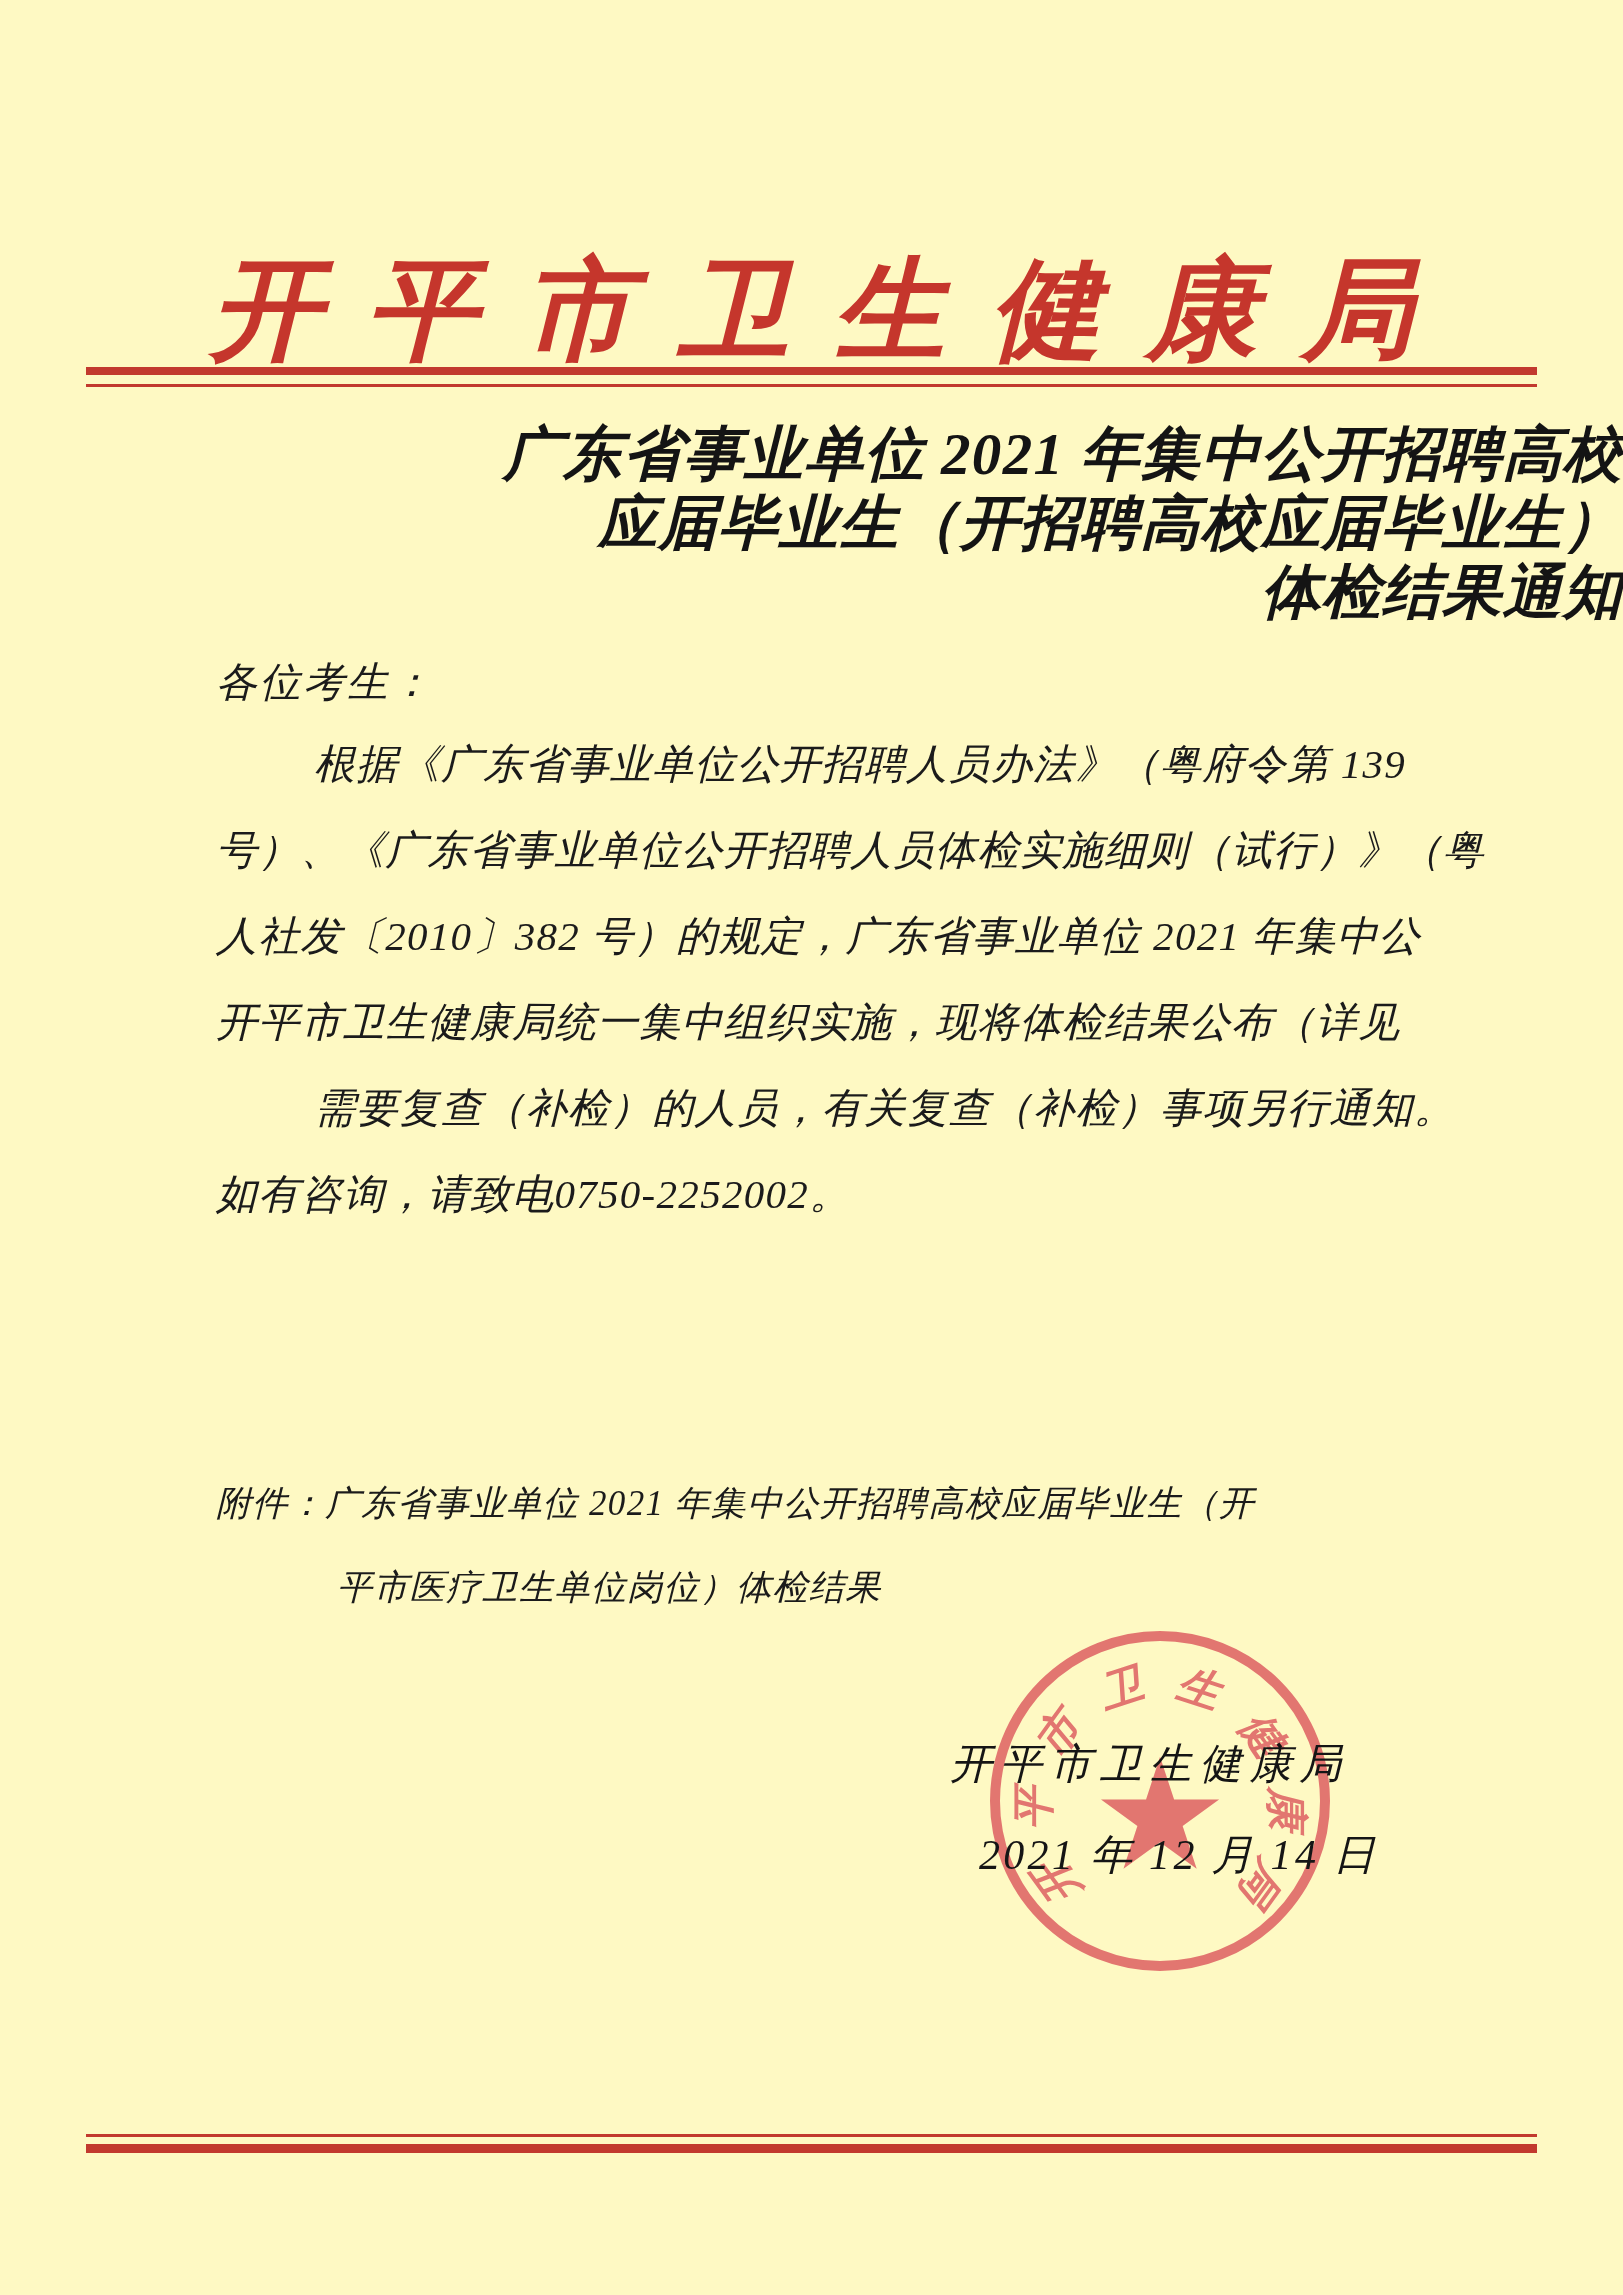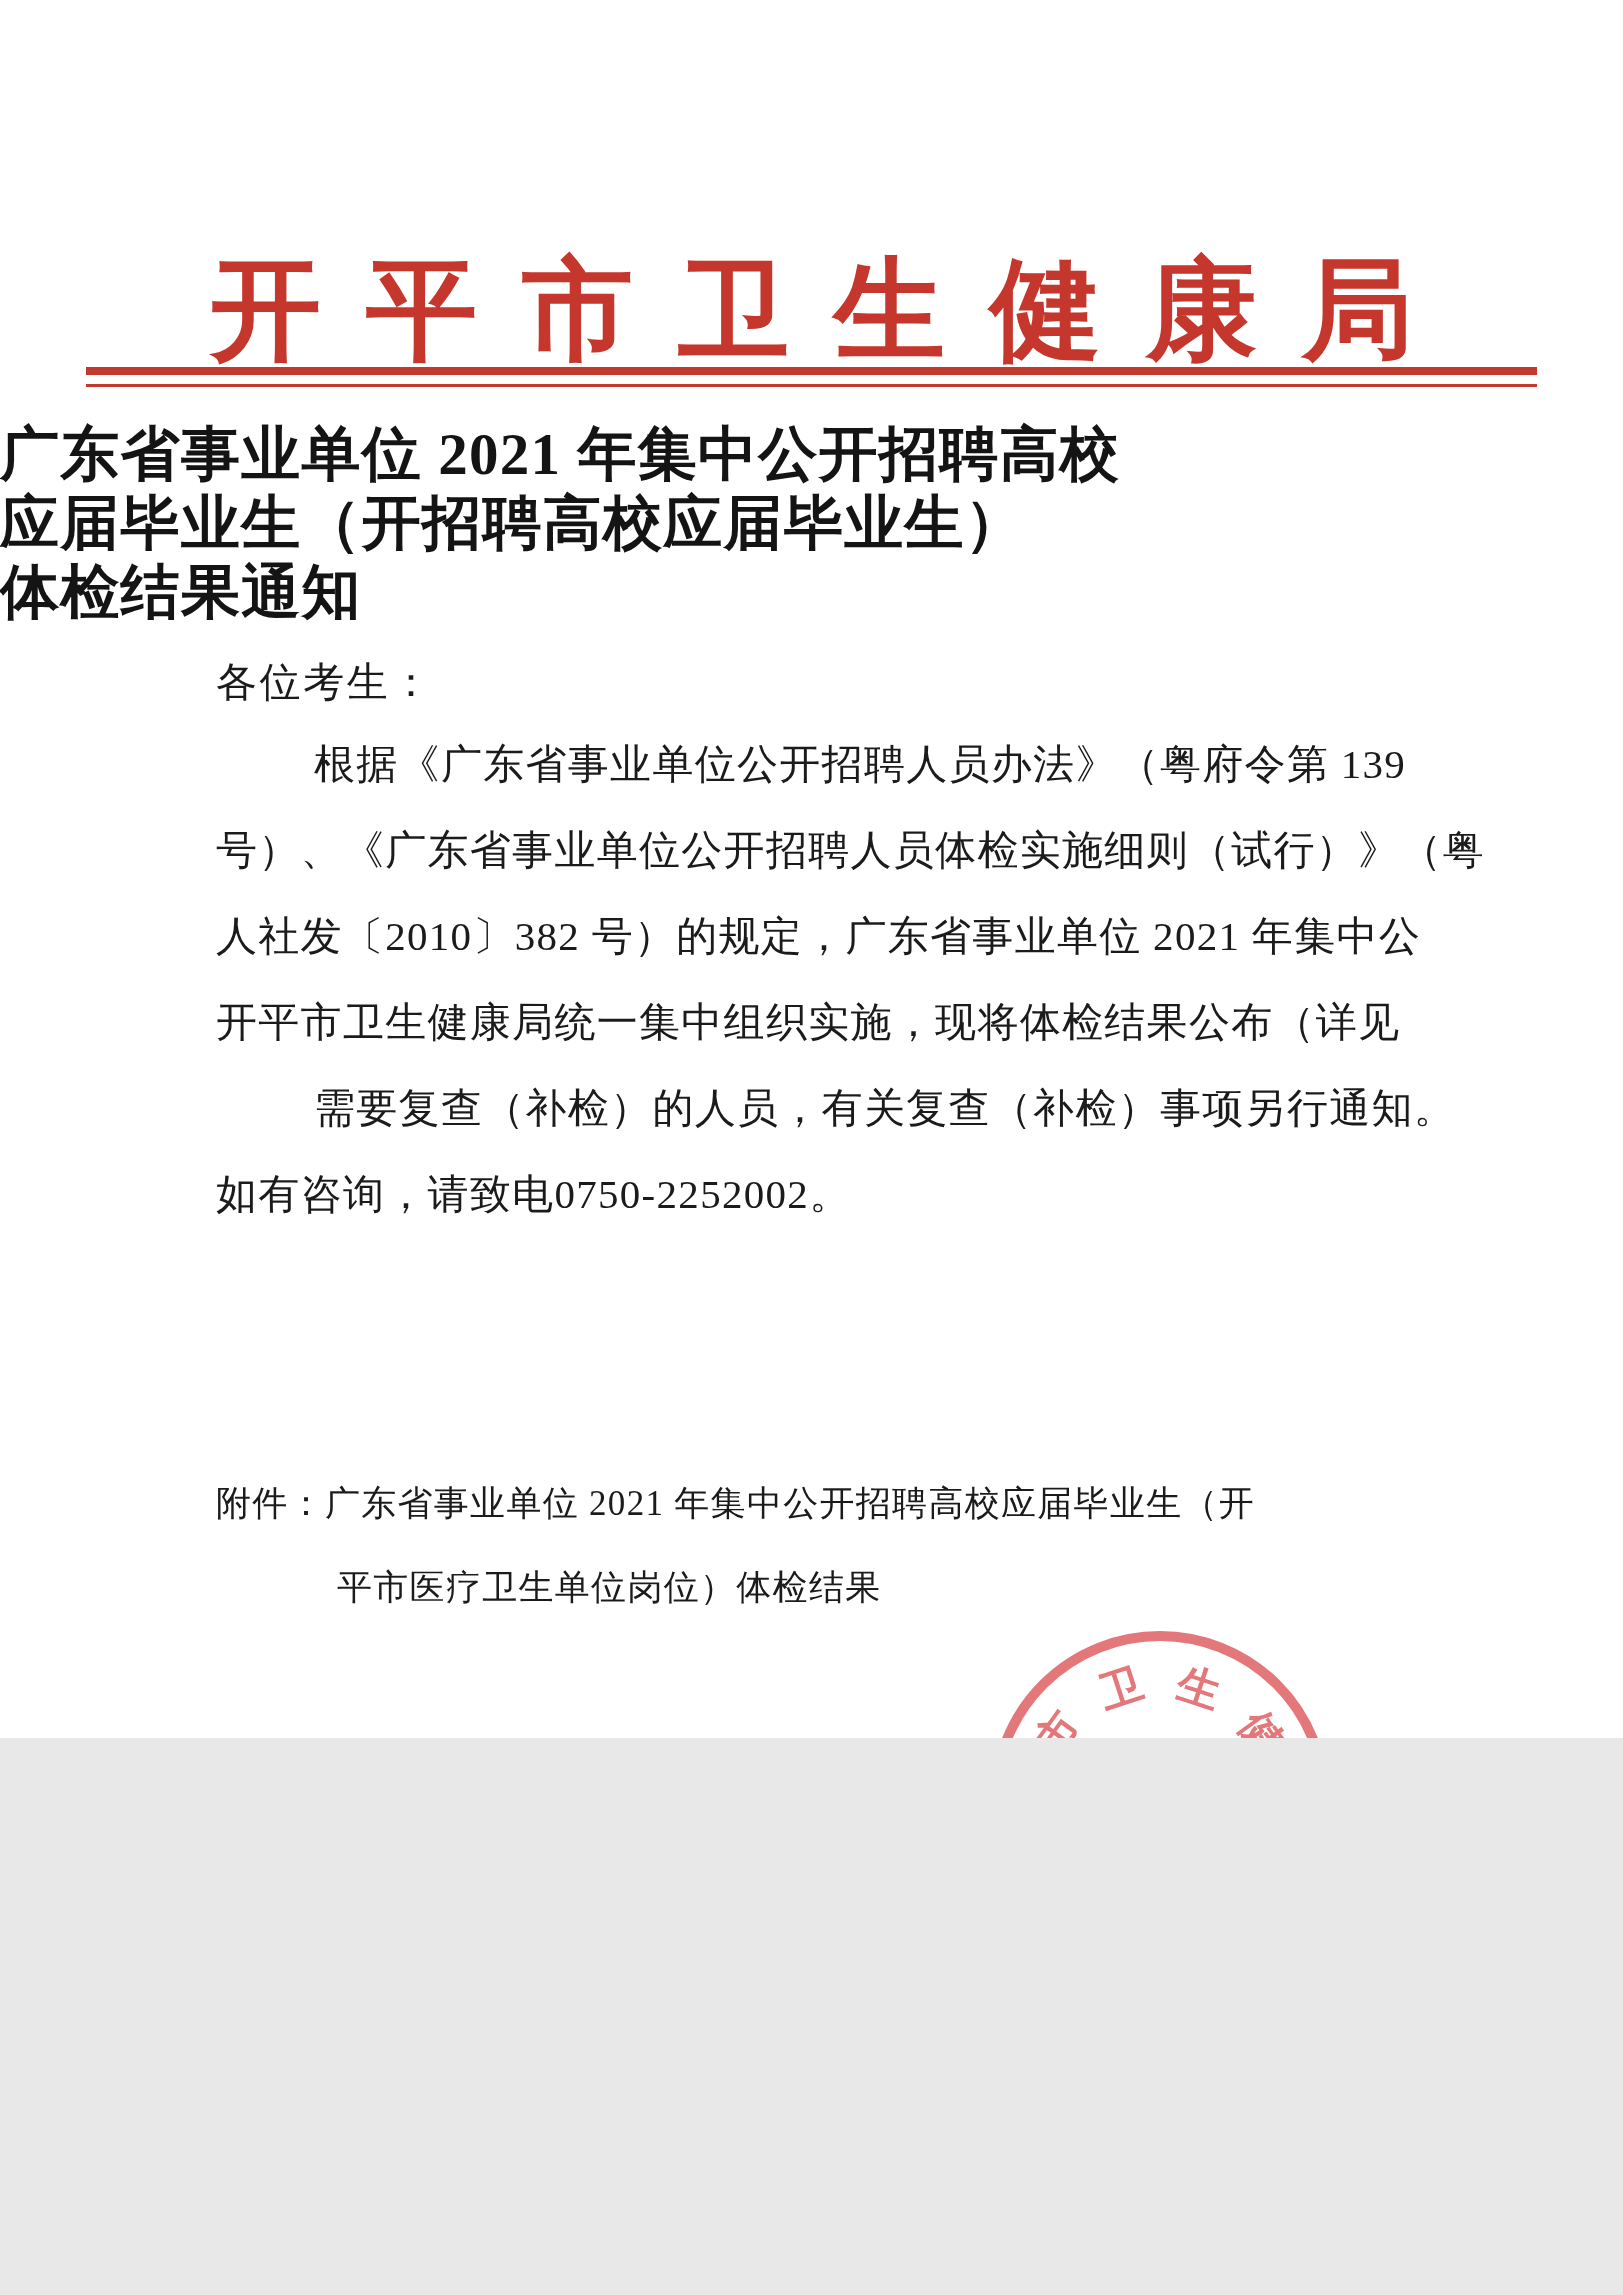--- a/index.html
+++ b/index.html
@@ -5,45 +5,46 @@
   :root{
     --header_red:#c5362c;
     --rule_red:#c23a2e;
     --seal_red:#dd5a5e;
     --text_black:#1b1b1b;
   }
   html,body{margin:0;padding:0;}
   body{background:#e8e8e8;}
   .page{
     position:relative;
-    width:1623px;height:1738px;
+    width:1623px;height:2295px;
     margin:0 auto;
-    background:#ffffff;
+    background:#fef9c3;
     overflow:hidden;
     font-family:"Liberation Serif","DejaVu Serif",serif;
     color:var(--text_black);
+    font-style:italic;
   }
   
   .org-header{
     position:absolute;top:236px;left:0;right:0;
     text-align:center;
     font-size:111px;font-weight:bold;
     color:var(--header_red);
     white-space:nowrap;
   }
   .org-header .spaced{letter-spacing:45px;margin-right:-45px;}
   .rule{position:absolute;left:86px;right:86px;background:var(--rule_red);}
   .rule-thick-top{top:367px;height:7.9px;}
   .rule-thin-top{top:384px;height:2.6px;}
   .rule-thin-bottom{top:2134px;height:2.6px;}
   .rule-thick-bottom{top:2144px;height:8.5px;}
   
   .doc-title{
     position:absolute;top:420px;left:0;right:0;
-    text-align:left;
+    text-align:right;
     font-size:59px;line-height:69px;font-weight:bold;
     color:#141414;
     letter-spacing:1.3px;
   }
   
   .salutation{
     position:absolute;left:216px;top:655px;
     font-size:41px;letter-spacing:2.6px;
   }
   .body-block{

